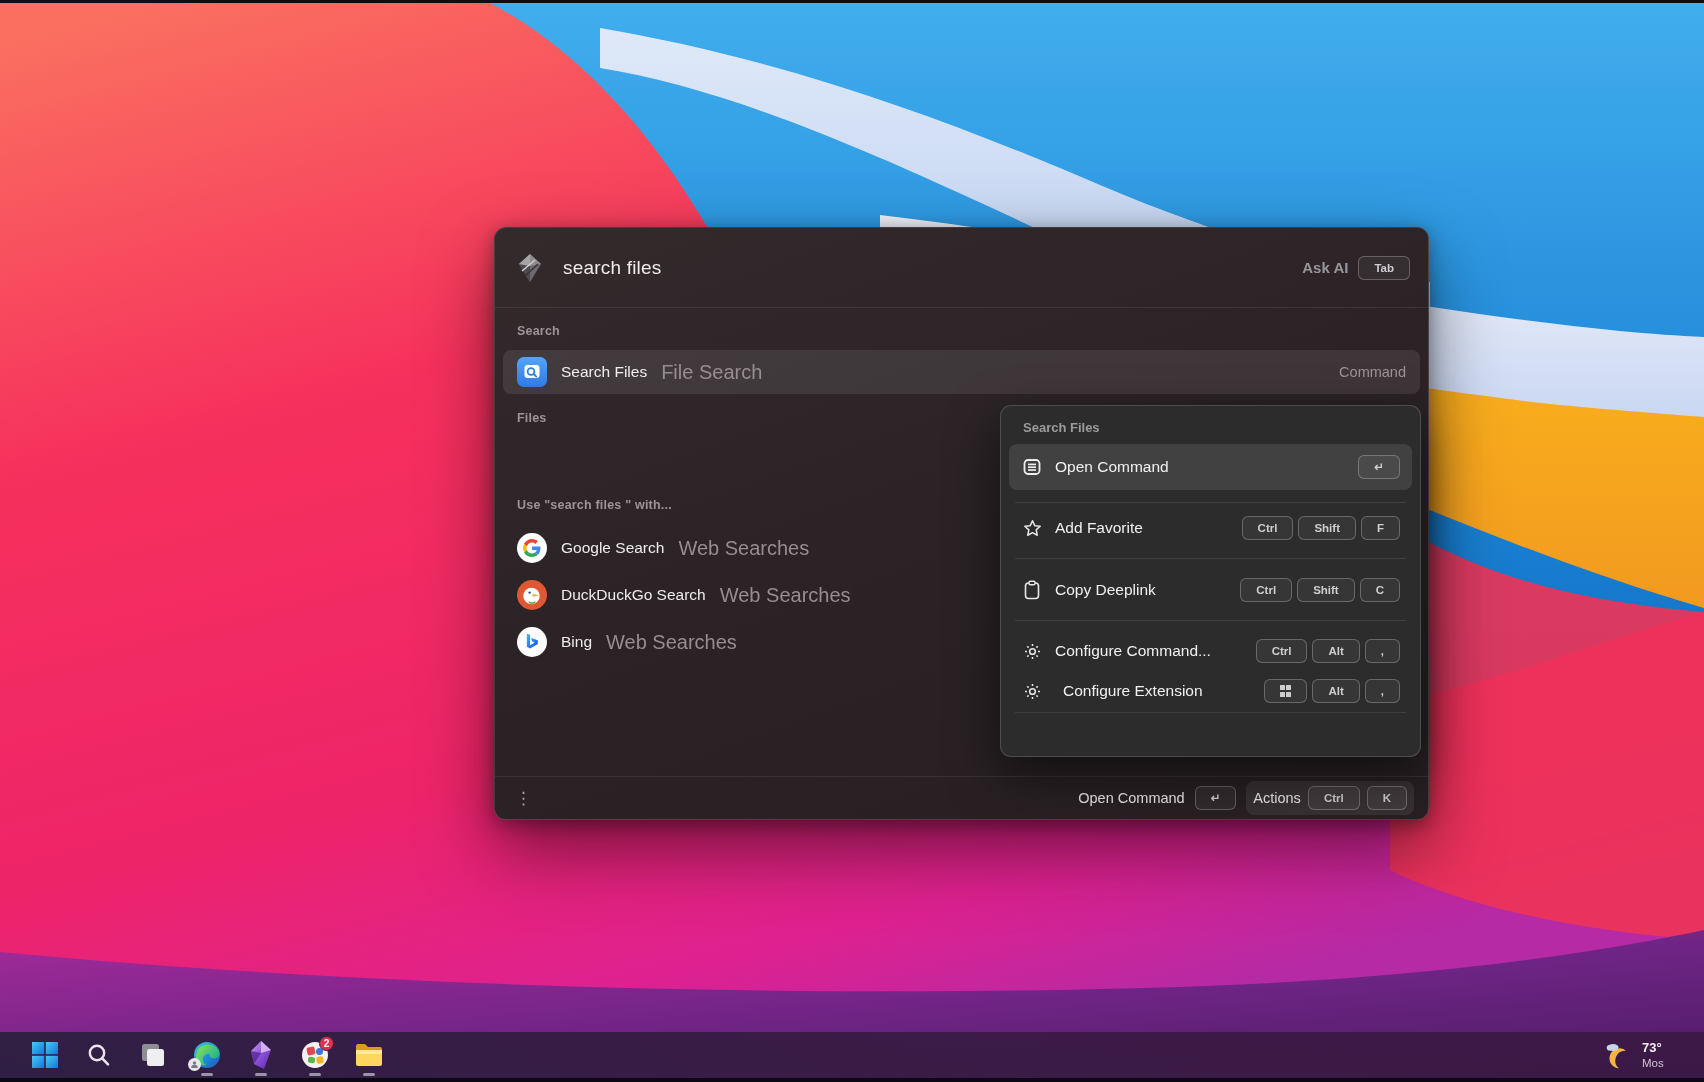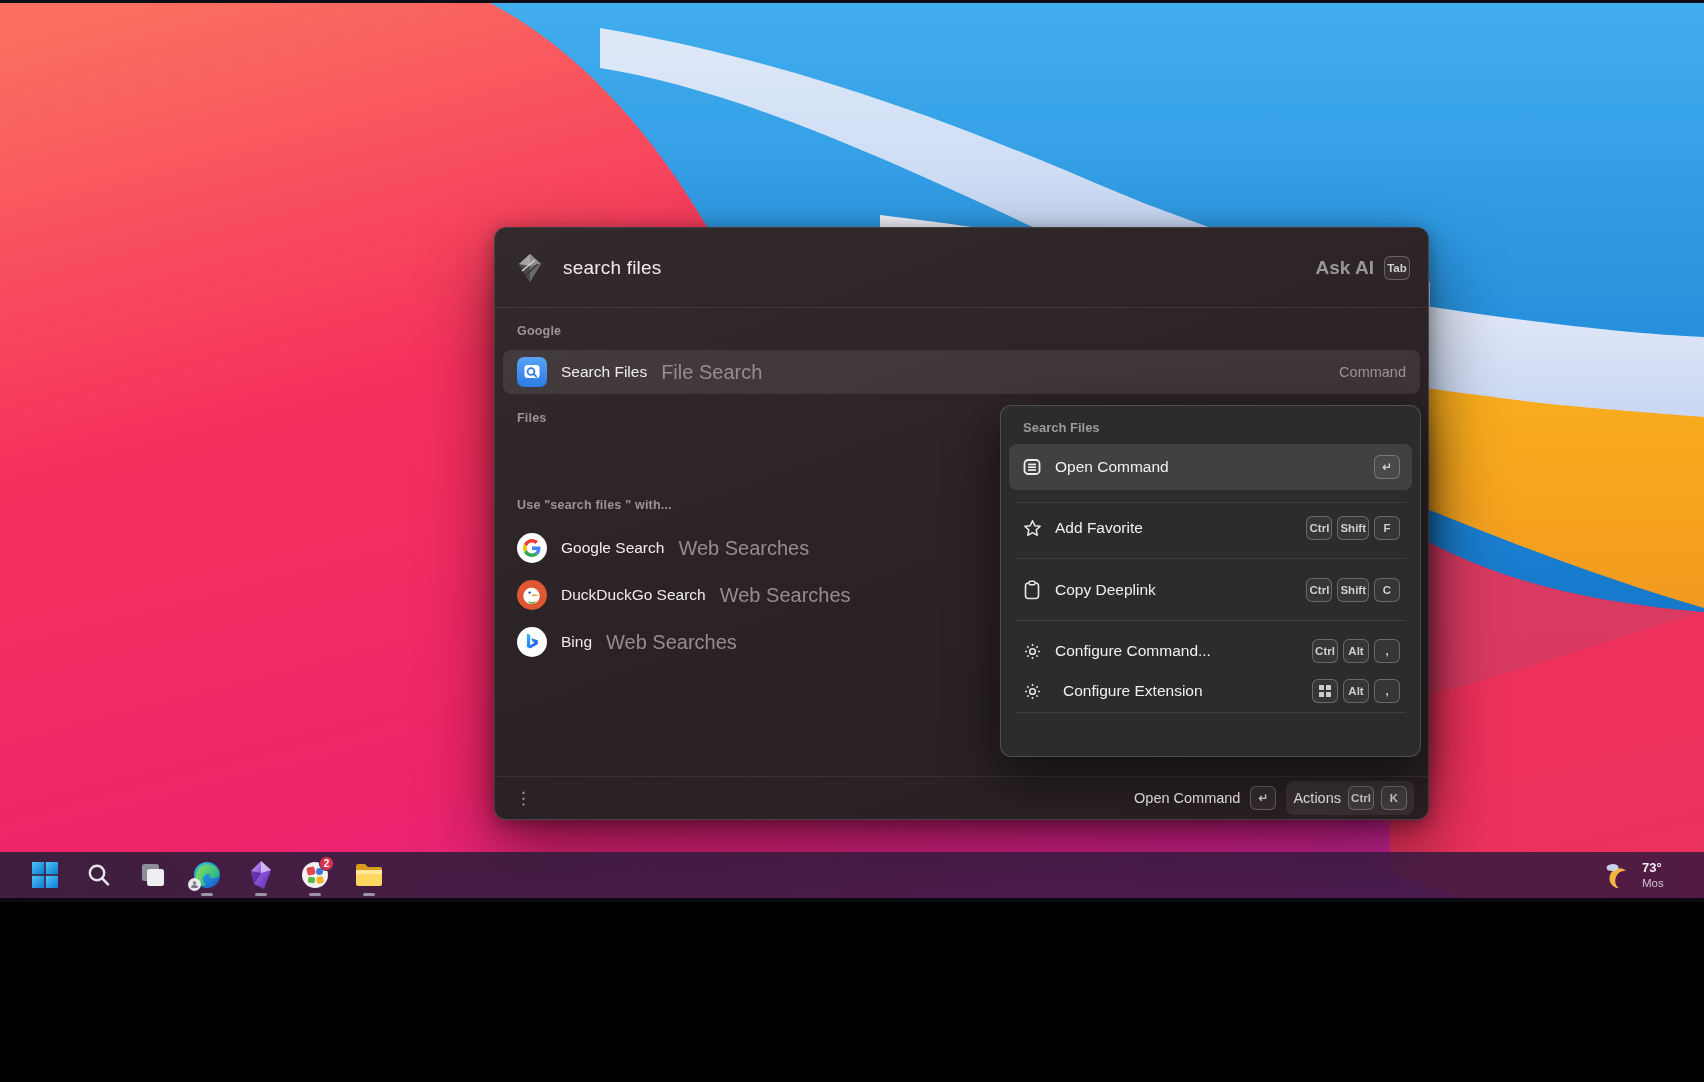--- a/index.html
+++ b/index.html
@@ -1,37 +1,37 @@
 <!DOCTYPE html>
 <html><head>
 <meta charset="utf-8">
 <style>
   * { margin:0; padding:0; box-sizing:border-box; }
   html,body { width:1704px; height:1082px; overflow:hidden; background:#000; }
   body { font-family:"Liberation Sans", sans-serif; }
-  #screen { position:relative; width:1704px; height:902px; overflow:hidden; }
+  #screen { position:relative; width:1704px; height:1082px; overflow:hidden; }
   #wallpaper { position:absolute; inset:0; }
   #topline { position:absolute; left:0; top:0; width:100%; height:3px; background:#0d0d16; z-index:5;}
 
   
   #launcher {
     position:absolute; left:494px; top:227px; width:935px; height:593px;
     background:linear-gradient(160deg,#332a2c 0%, #2b2326 45%, #271f22 100%);
     border:1px solid rgba(255,255,255,0.13); border-radius:12px;
     box-shadow:0 30px 70px rgba(0,0,0,0.5), 0 4px 18px rgba(0,0,0,0.35);
     z-index:10; color:#f2f0f0;
   }
   .win-header { position:absolute; left:0; top:0; right:0; height:79px; display:flex; align-items:center; padding:0 18px; }
   .hdr-icon { width:34px; height:34px; margin-right:16px; flex:0 0 auto; }
   .hdr-query { font-size:19px; color:#efeceb; letter-spacing:0.2px; }
   .hdr-right { margin-left:auto; display:flex; align-items:center; gap:10px; }
-  .askai { font-size:19px; color:#97969b; font-weight:600;margin-left:20px; }
+  .askai { font-size:15px; color:#97969b; font-weight:600;margin-left:20px; }
   .kbd {
     display:inline-flex; align-items:center; justify-content:center;
-    min-width:26px; height:24px; padding:0 2px; border-radius:6px;
+    min-width:26px; height:24px; padding:0 15px; border-radius:6px;
     border:1px solid rgba(255,255,255,0.25); background:rgba(255,255,255,0.05);
     font-size:11.5px; font-weight:700; color:#cfcdd0;
   }
   .hdr-divider { position:absolute; left:0; right:0; top:79px; height:1px; background:rgba(255,255,255,0.08); }
 
   .section-label { position:absolute; left:22px; font-size:12.5px; font-weight:600; color:#9c9496; letter-spacing:0.2px; }
   .row { position:absolute; left:8px; right:8px; height:44px; border-radius:8px; display:flex; align-items:center; padding:0 14px; }
   .row.selected { background:rgba(255,255,255,0.09); }
   .row-icon { width:30px; height:30px; margin-right:14px; flex:0 0 auto; display:flex; align-items:center; justify-content:center; }
   .row-title { font-size:15.5px; color:#f0eced; font-weight:500; white-space:nowrap; }
@@ -147,21 +147,21 @@
         <line x1="12" y1="25" x2="25" y2="13" stroke="#39363a" stroke-width="1.6"></line>
       </svg>
       <div class="hdr-query">search files</div>
       <div class="hdr-right">
         <span class="askai">Ask AI</span>
         <span class="kbd">Tab</span>
       </div>
     </div>
     <div class="hdr-divider"></div>
 
-    <div class="section-label" style="top:96px;">Google</div>
+    <div class="section-label" style="top:96px;">Search</div>
     <div class="row selected" style="top:122px;">
       <span class="row-icon">
         <span class="cmd-icon">
           <svg width="20" height="20" viewBox="0 0 20 20">
             <rect x="2.5" y="3" width="15" height="13" rx="3" fill="#ffffff"></rect>
             <circle cx="9" cy="9.5" r="3.4" fill="none" stroke="#2f7ce6" stroke-width="1.8"></circle>
             <line x1="11.6" y1="12" x2="14.3" y2="14.6" stroke="#2f7ce6" stroke-width="1.8" stroke-linecap="round"></line>
           </svg>
         </span>
       </span>

